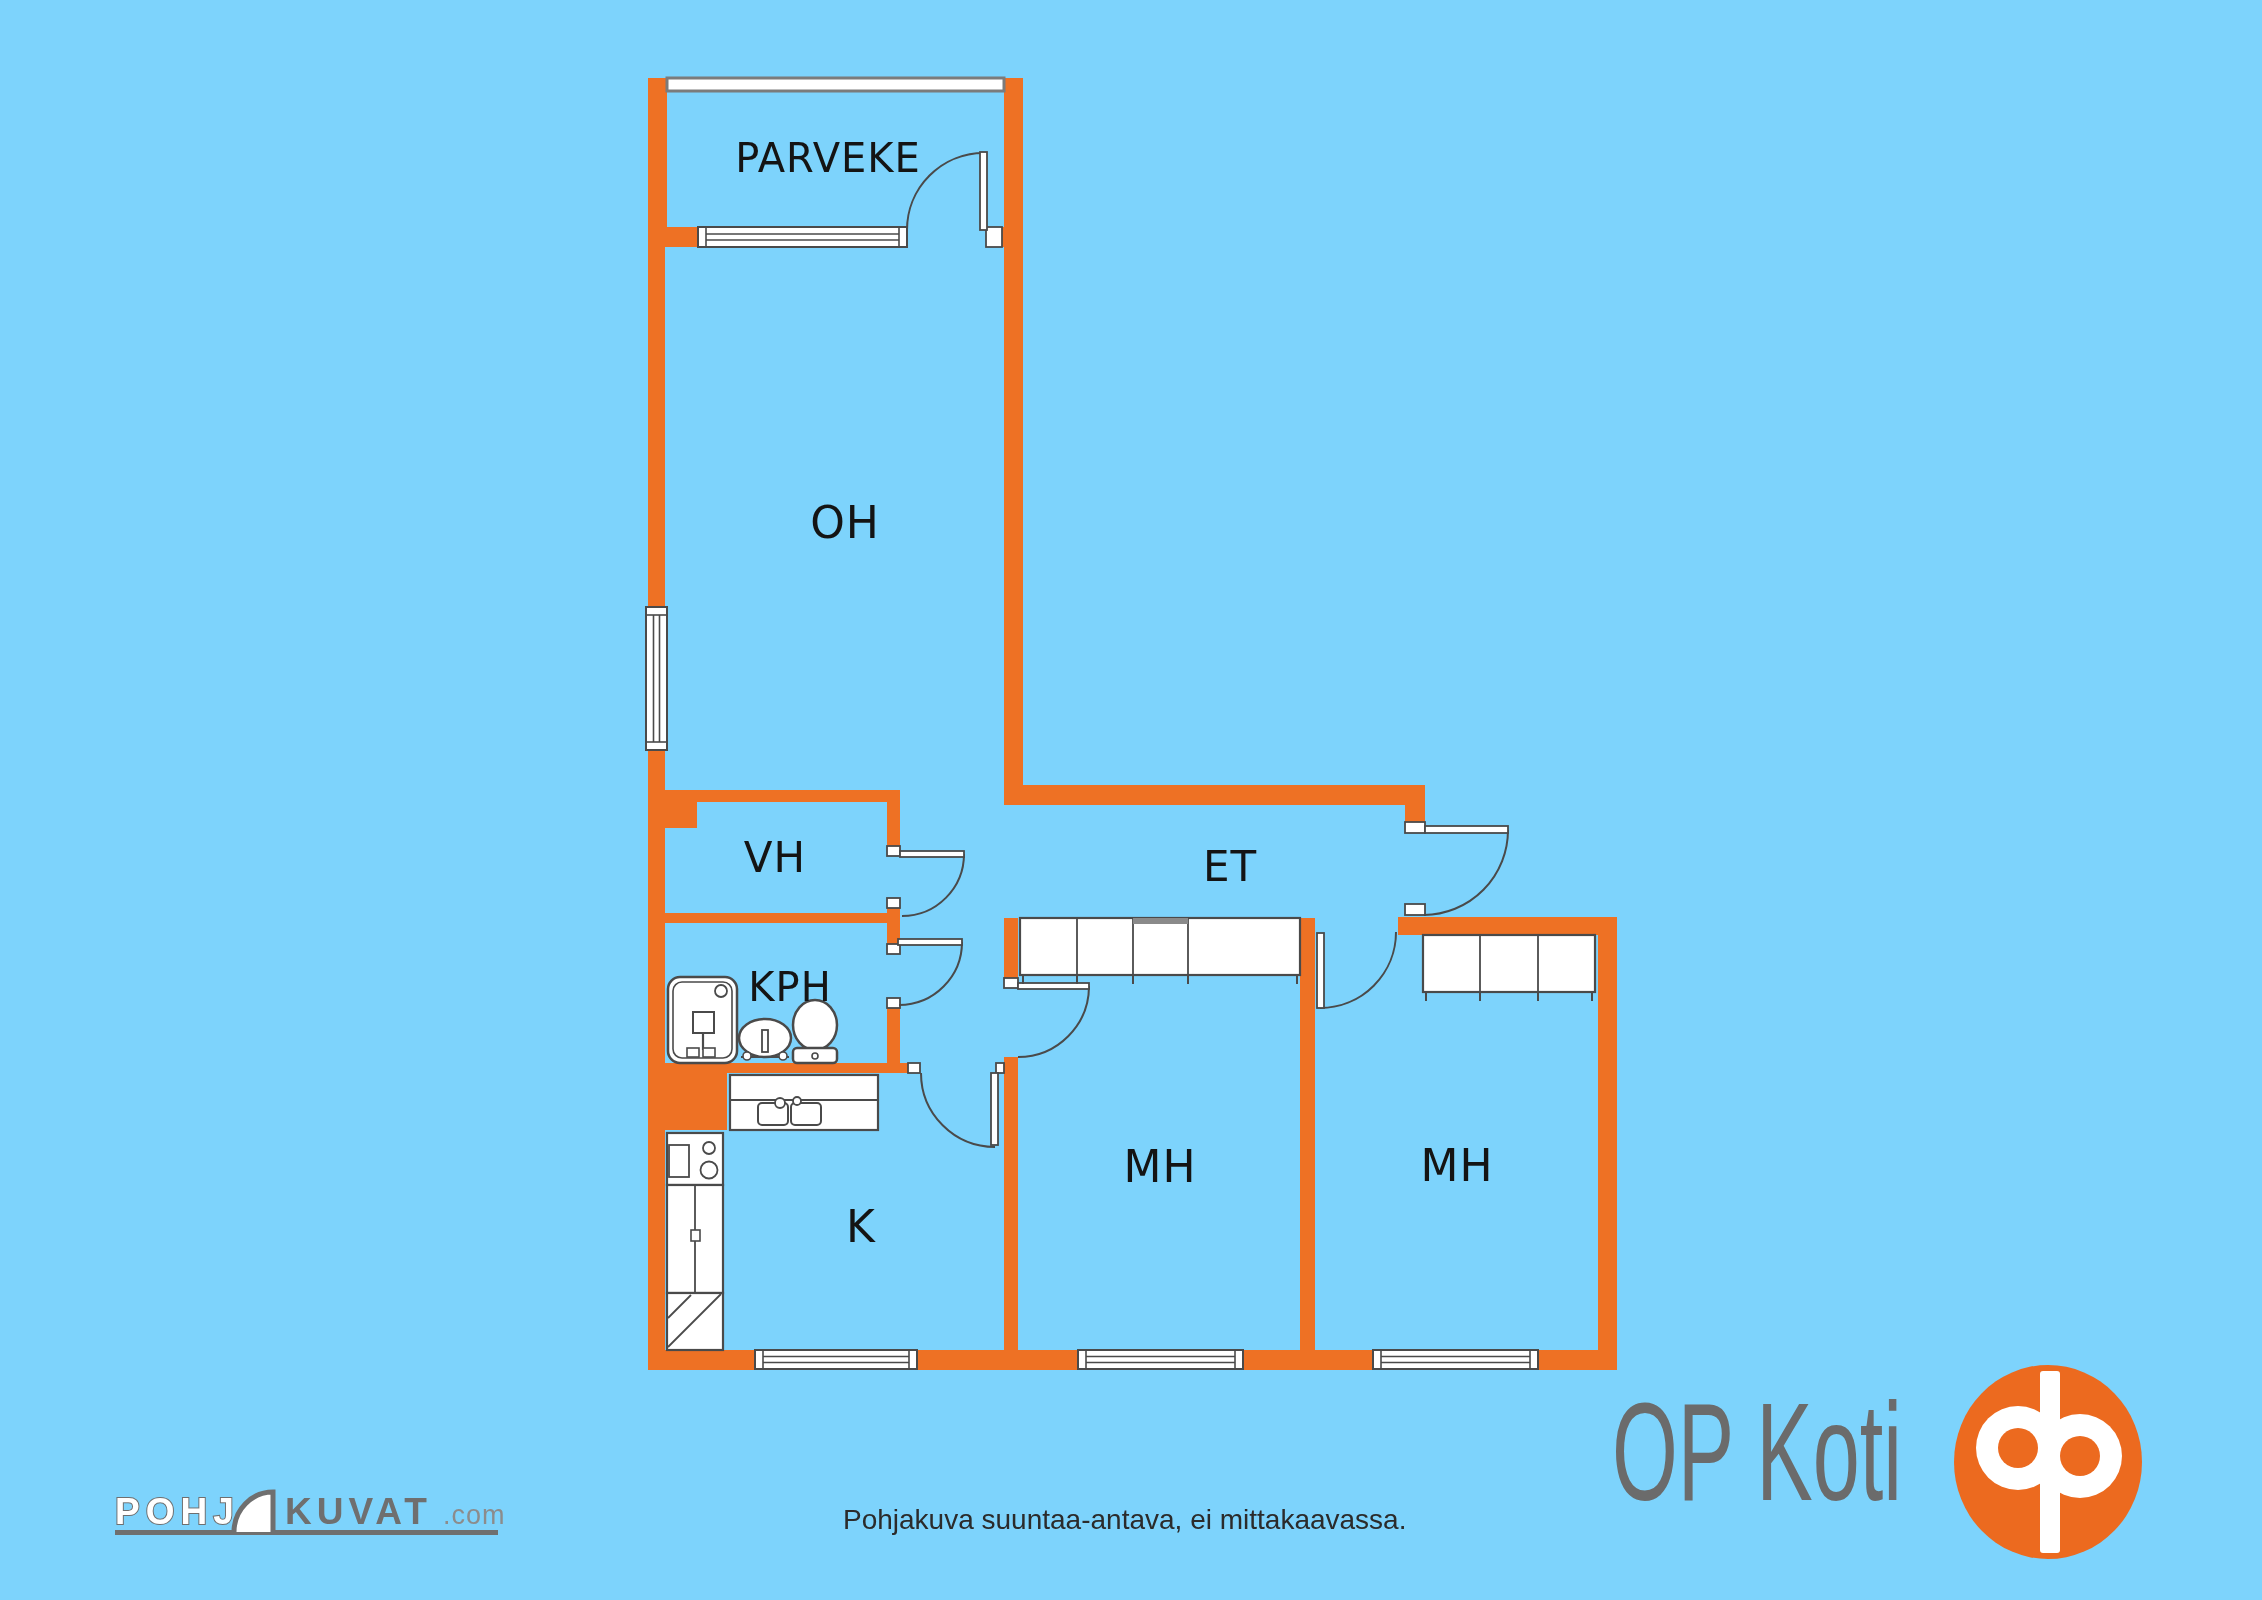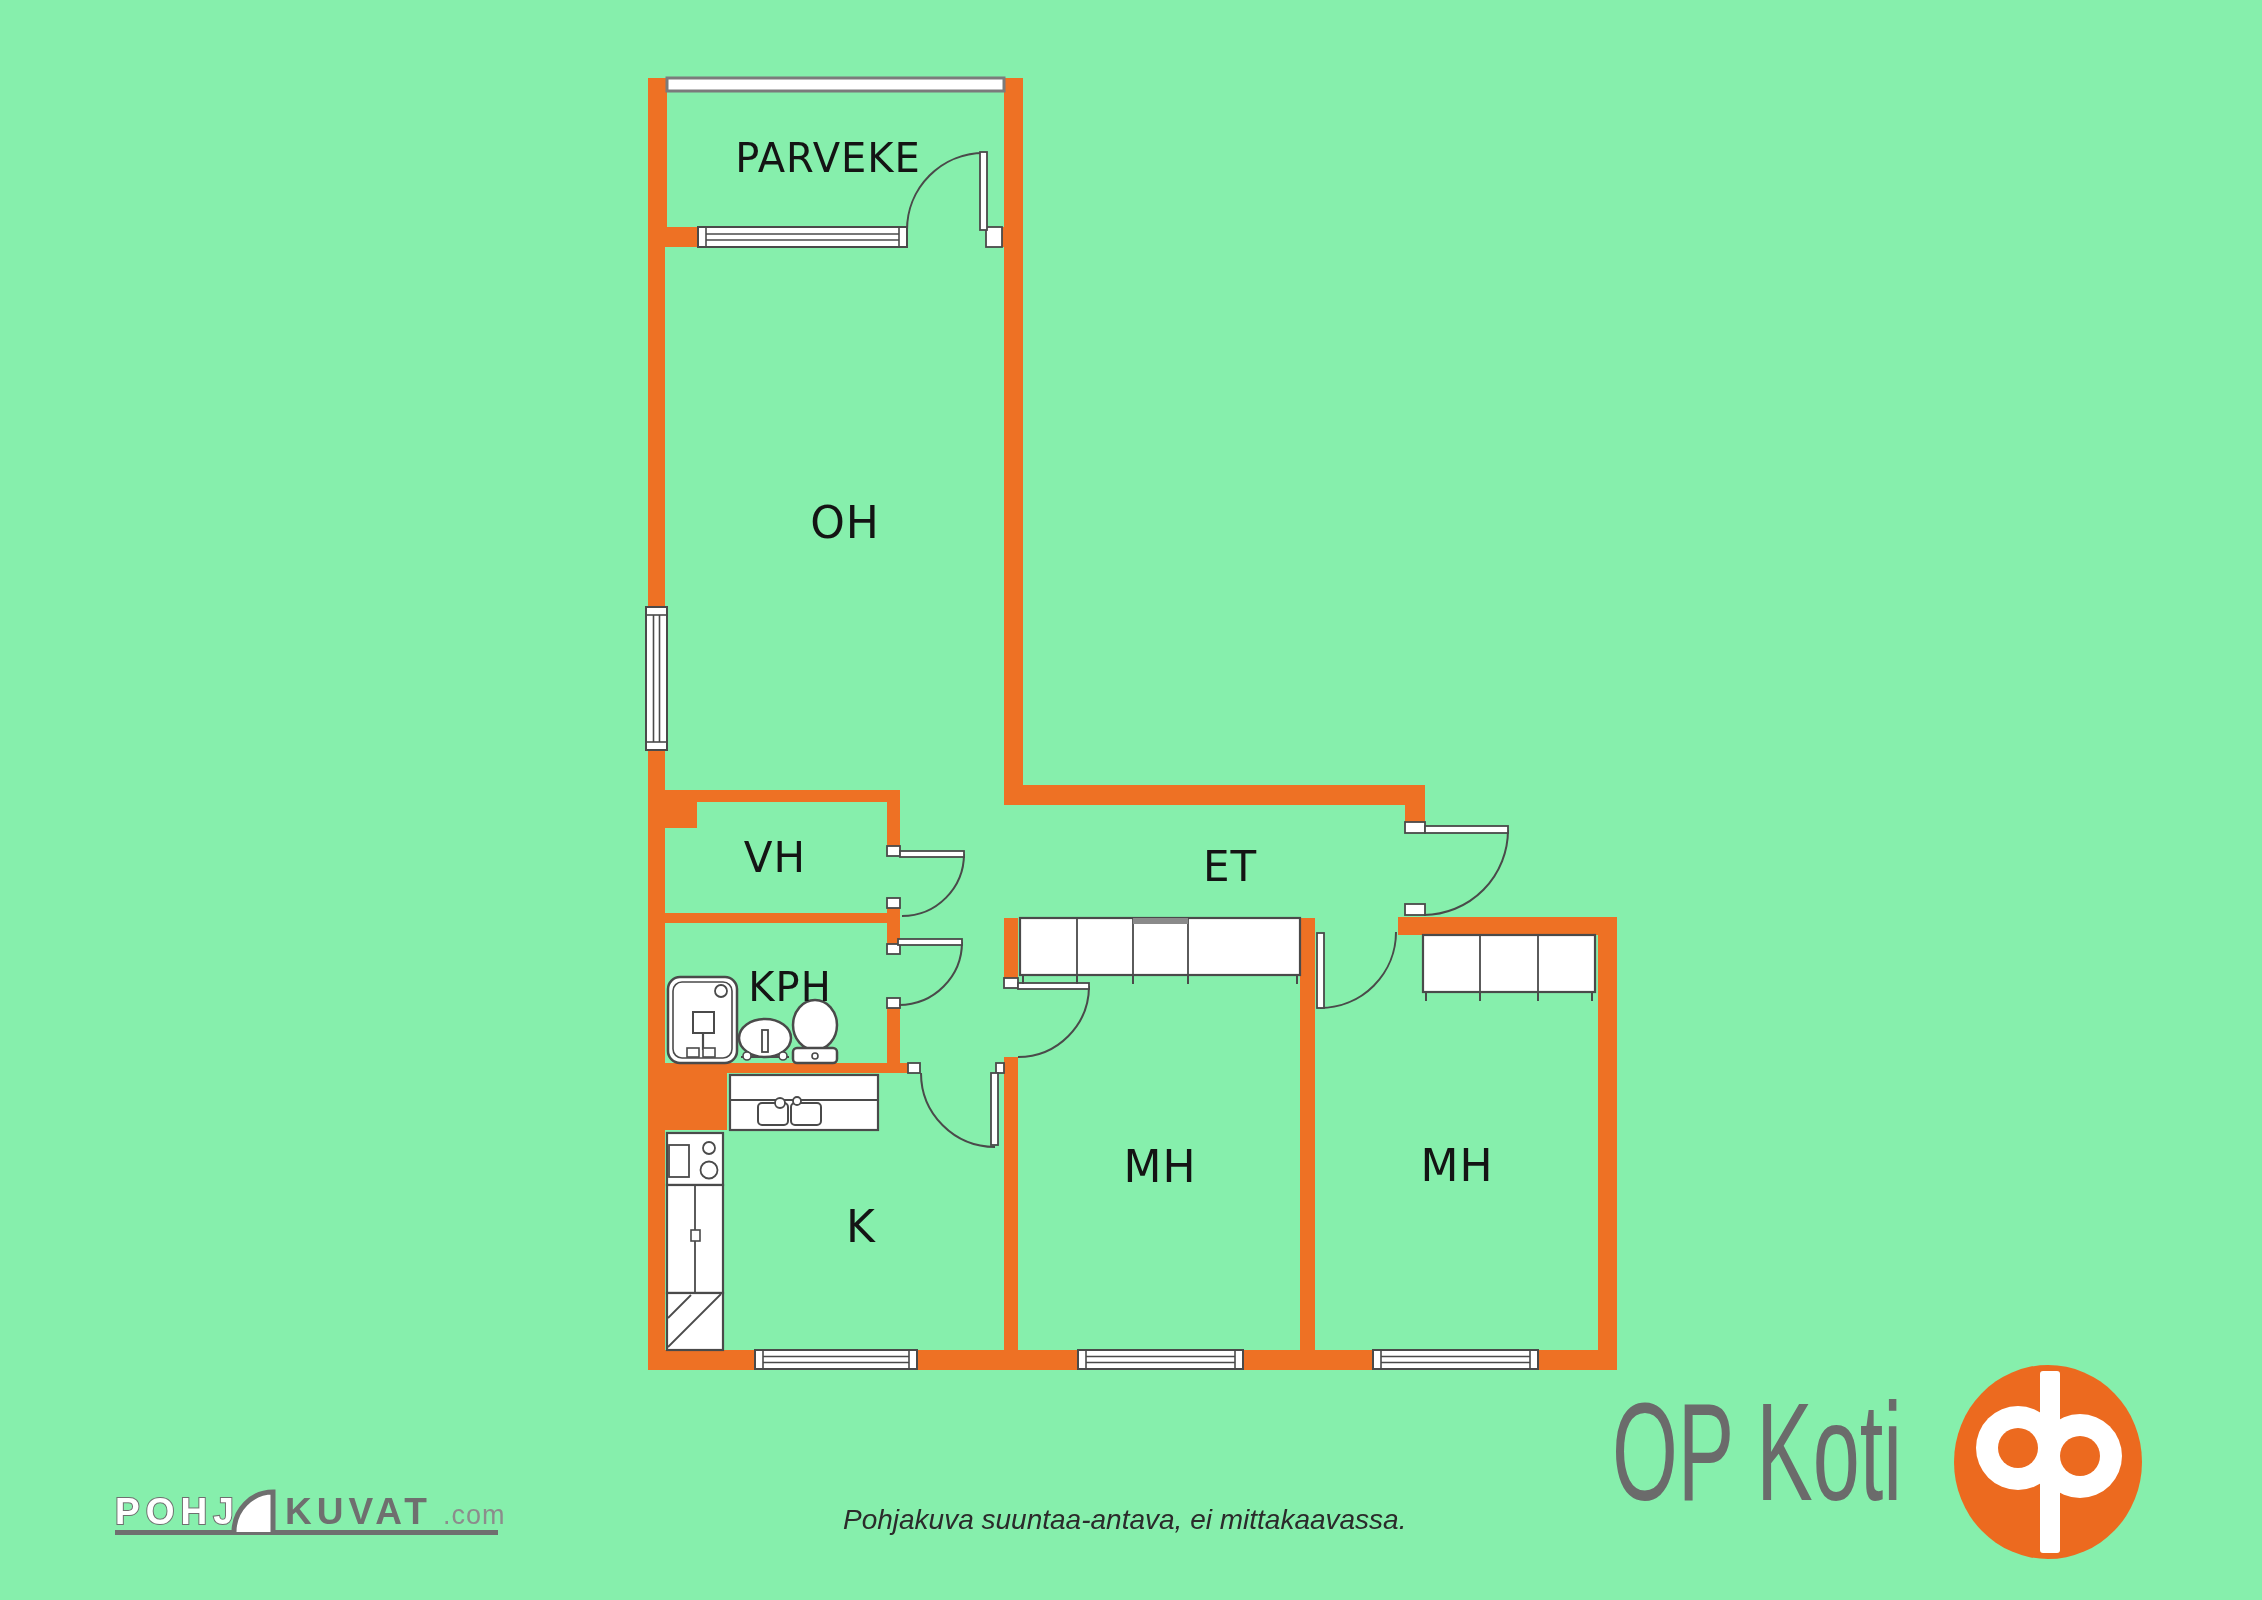--- a/index.html
+++ b/index.html
@@ -1,17 +1,17 @@
 <!DOCTYPE html>
 <html><head>
 <meta charset="utf-8">
 <title>Pohjakuva</title>
 <style>
   html,body{margin:0;padding:0;background:#ffffff;}
-  .stage{position:relative;width:2262px;height:1600px;background:#86efac;overflow:hidden;
+  .stage{position:relative;width:2262px;height:1600px;background:#7dd3fc;overflow:hidden;
          font-family:"Liberation Sans","DejaVu Sans",sans-serif;}
   #plan{position:absolute;left:0;top:0;}
   .brand{position:absolute;left:113px;top:1486px;}
   .disclaimer{position:absolute;left:843px;top:1504px;font-size:28px;letter-spacing:0px;
               font-family:"Liberation Sans",sans-serif;}
   .opkoti-text{position:absolute;left:1612px;top:1388px;}
   .oplogo{position:absolute;left:1950px;top:1363px;}
 </style>
 </head>
 <body>
@@ -155,21 +155,21 @@
     </svg>
 
   <svg class="brand" width="400" height="56" viewBox="0 0 400 56">
     <rect x="2" y="44" width="383" height="5" fill="#6F6F6F"></rect>
     <text x="2" y="38" font-size="37" font-weight="bold" letter-spacing="6" font-family="Liberation Sans, sans-serif" fill="#FFFFFF" stroke-width="2" paint-order="stroke" stroke="#6F6F6F">POHJ</text>
     <path d="M 121 46 A 39 40 0 0 1 160 6 L 160 46" fill="#FFFFFF" stroke-width="5" stroke="#6F6F6F"></path>
     <text x="172" y="38" font-size="37" font-weight="bold" letter-spacing="5" font-family="Liberation Sans, sans-serif" fill="#6F6F6F">KUVAT</text>
     <text x="330" y="38" font-size="27" letter-spacing="1" font-family="Liberation Sans, sans-serif" fill="#8C8C8C">.com</text>
   </svg>
 
-  <div class="disclaimer" style="color: rgb(43, 43, 43); font-style: italic;">Pohjakuva suuntaa-antava, ei mittakaavassa.</div>
+  <div class="disclaimer" style="color: rgb(43, 43, 43);">Pohjakuva suuntaa-antava, ei mittakaavassa.</div>
 
   <svg class="opkoti-text" width="310" height="150" viewBox="0 0 310 150">
     <text x="0" y="112" font-size="140" textLength="290" lengthAdjust="spacingAndGlyphs" font-family="Liberation Sans, sans-serif" fill="#6B6B6B">OP Koti</text>
   </svg>
 
   <svg class="oplogo" width="196" height="200" viewBox="0 0 196 200">
     <ellipse cx="98" cy="99" rx="94" ry="97" fill="#EC6A1F"></ellipse>
     <rect x="90" y="8" width="20" height="182" rx="3" fill="#FFFFFF"></rect>
     <circle cx="68" cy="85" r="42" fill="#FFFFFF"></circle>
     <circle cx="130" cy="93" r="42" fill="#FFFFFF"></circle>

